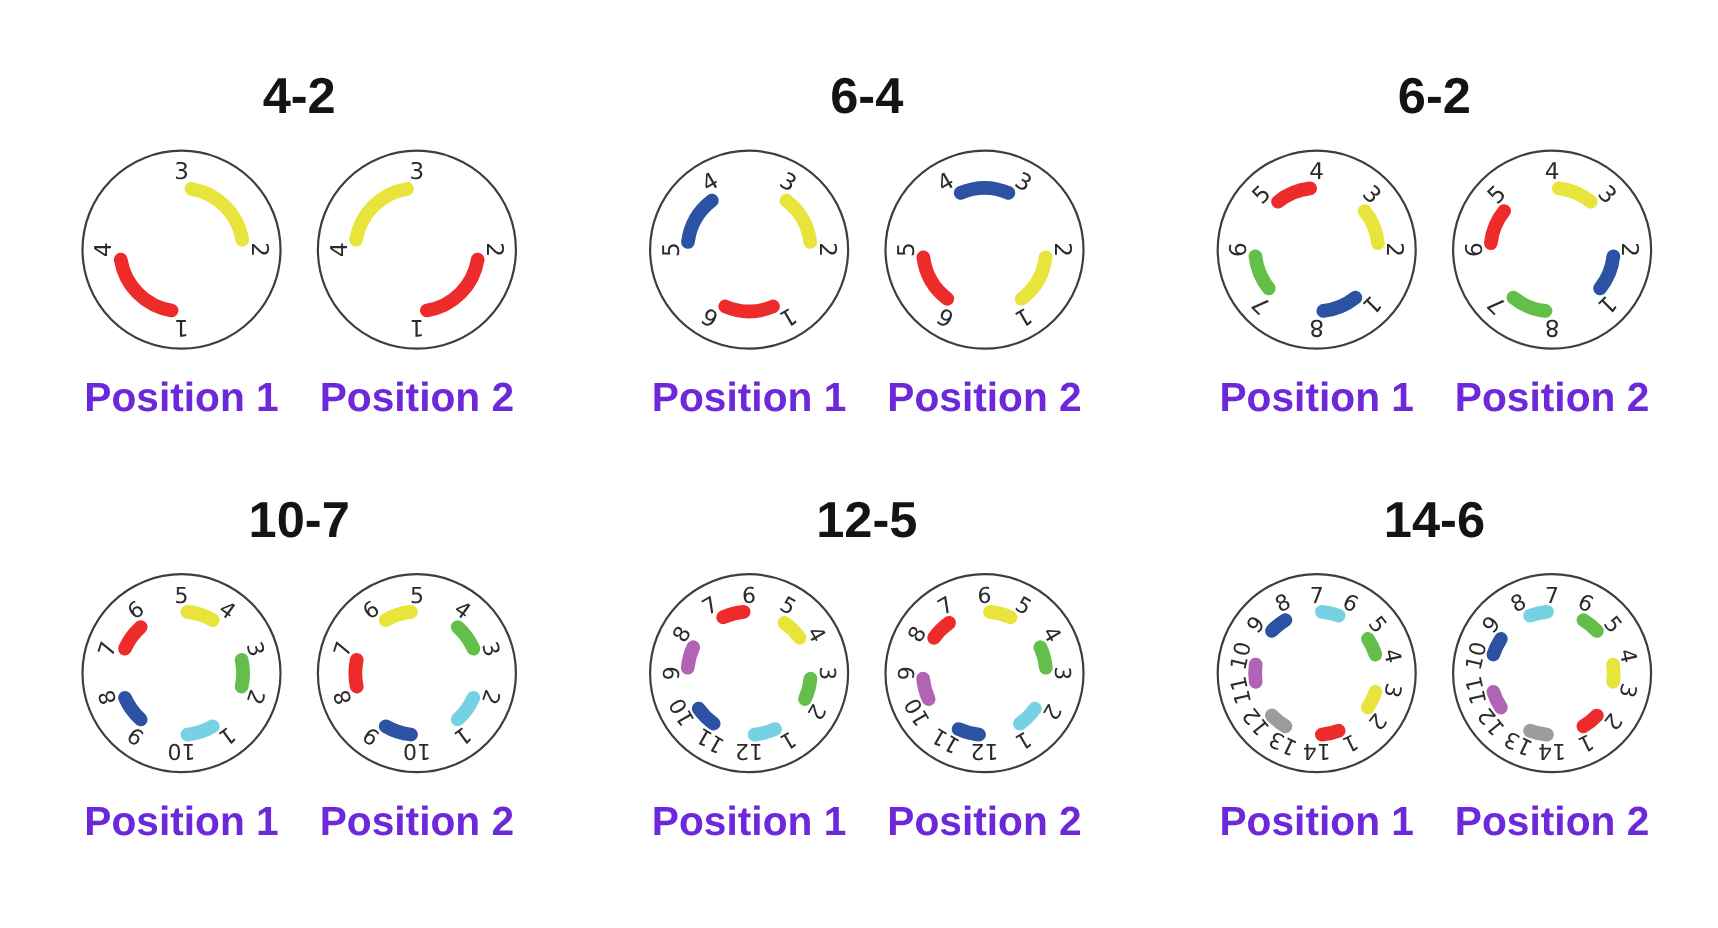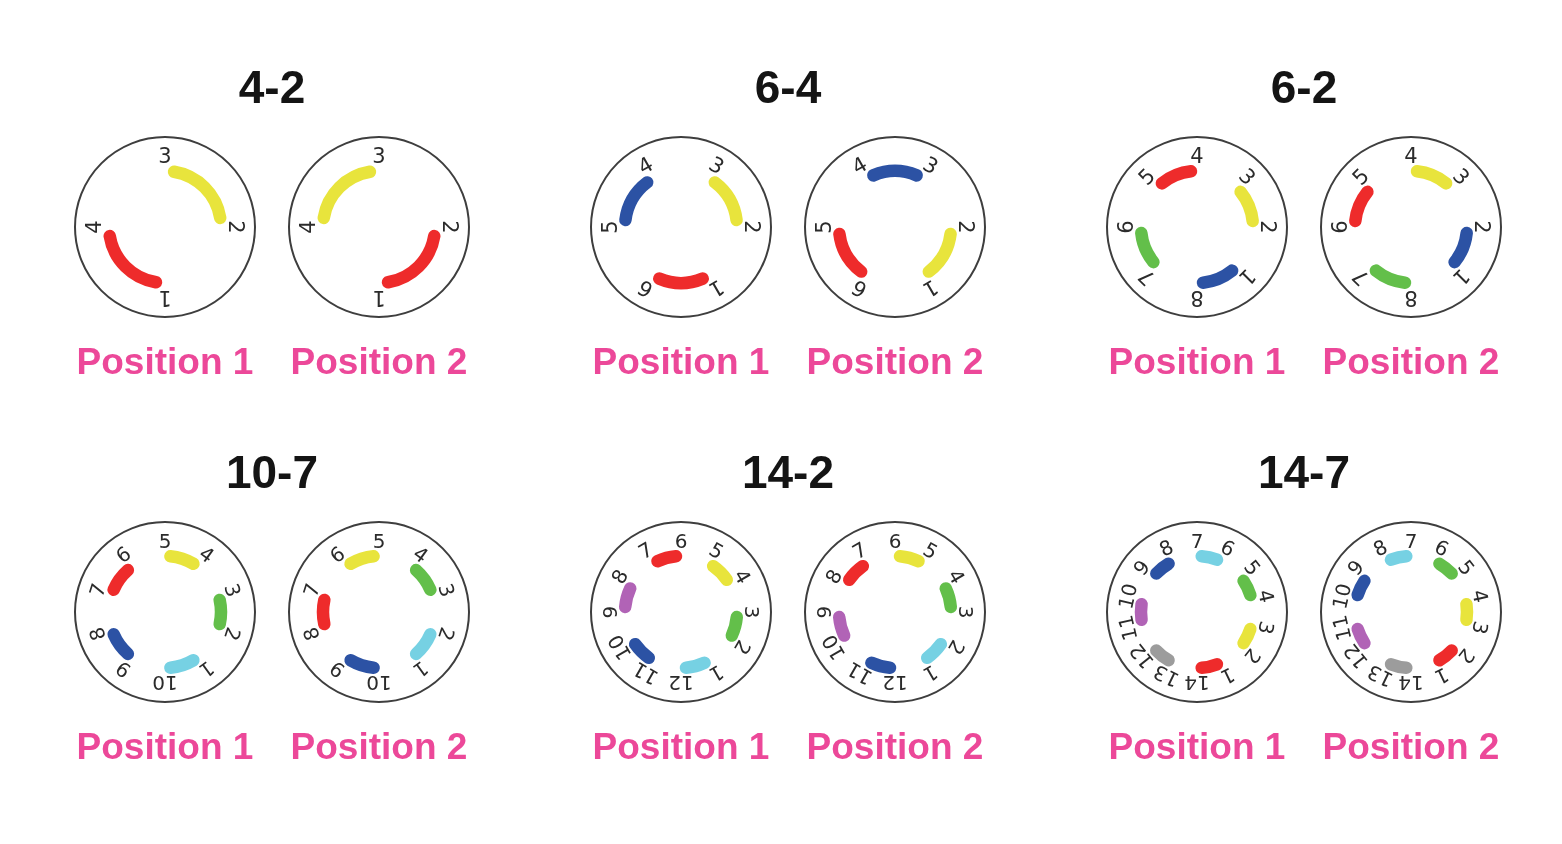--- a/index.html
+++ b/index.html
@@ -37,21 +37,21 @@
   .position {
     margin: 0;
     display: flex;
     flex-direction: column;
     align-items: center;
   }
   .position-label {
     margin-top: 14px;
     font-size: 37px;
     font-weight: 700;
-    color: #ec4899;
+    color: #6d28d9;
     white-space: nowrap;
     font-family: "Liberation Sans", sans-serif;
   }
 </style>
 </head>
 <body>
 
 <div class="grid">
   <section class="valve-group">
     <h2 class="valve-title">4-2</h2>
@@ -203,21 +203,21 @@
             <text x="32.47" y="121.94" transform="rotate(-468.00 32.47 121.94)" text-anchor="middle" dominant-baseline="central" font-size="20" font-family="&quot;DejaVu Sans&quot;, sans-serif" fill="#2b2b2b">8</text>
             <text x="58.27" y="157.44" transform="rotate(-504.00 58.27 157.44)" text-anchor="middle" dominant-baseline="central" font-size="20" font-family="&quot;DejaVu Sans&quot;, sans-serif" fill="#2b2b2b">9</text>
             <text x="100.00" y="171.00" transform="rotate(-540.00 100.00 171.00)" text-anchor="middle" dominant-baseline="central" font-size="20" font-family="&quot;DejaVu Sans&quot;, sans-serif" fill="#2b2b2b">10</text>
           </svg>
         <figcaption class="position-label">Position 2</figcaption>
       </figure>
     </div>
   </section>
 
   <section class="valve-group">
-    <h2 class="valve-title">14-2</h2>
+    <h2 class="valve-title">12-5</h2>
     <div class="positions">
       <figure class="position">
         <svg viewBox="0 0 200 200" width="200" height="200">
             <circle cx="100" cy="100" r="90" fill="#ffffff" stroke="#3e3e3e" stroke-width="2"></circle>
             <path d="M 150.79 123.58 A 56 56 0 0 0 155.78 104.98" fill="none" stroke="#63bf4a" stroke-width="12.5" stroke-linecap="round"></path>
             <path d="M 145.82 67.80 A 56 56 0 0 0 132.20 54.18" fill="none" stroke="#e8e43c" stroke-width="12.5" stroke-linecap="round"></path>
             <path d="M 95.02 44.22 A 56 56 0 0 0 76.42 49.21" fill="none" stroke="#ee2b2b" stroke-width="12.5" stroke-linecap="round"></path>
             <path d="M 49.21 76.42 A 56 56 0 0 0 44.22 95.02" fill="none" stroke="#b163b6" stroke-width="12.5" stroke-linecap="round"></path>
             <path d="M 54.18 132.20 A 56 56 0 0 0 67.80 145.82" fill="none" stroke="#2c52a4" stroke-width="12.5" stroke-linecap="round"></path>
             <path d="M 104.98 155.78 A 56 56 0 0 0 123.58 150.79" fill="none" stroke="#76d1e3" stroke-width="12.5" stroke-linecap="round"></path>
@@ -257,21 +257,21 @@
             <text x="38.51" y="135.50" transform="rotate(-480.00 38.51 135.50)" text-anchor="middle" dominant-baseline="central" font-size="20" font-family="&quot;DejaVu Sans&quot;, sans-serif" fill="#2b2b2b">10</text>
             <text x="64.50" y="161.49" transform="rotate(-510.00 64.50 161.49)" text-anchor="middle" dominant-baseline="central" font-size="20" font-family="&quot;DejaVu Sans&quot;, sans-serif" fill="#2b2b2b">11</text>
             <text x="100.00" y="171.00" transform="rotate(-540.00 100.00 171.00)" text-anchor="middle" dominant-baseline="central" font-size="20" font-family="&quot;DejaVu Sans&quot;, sans-serif" fill="#2b2b2b">12</text>
           </svg>
         <figcaption class="position-label">Position 2</figcaption>
       </figure>
     </div>
   </section>
 
   <section class="valve-group">
-    <h2 class="valve-title">14-7</h2>
+    <h2 class="valve-title">14-6</h2>
     <div class="positions">
       <figure class="position">
         <svg viewBox="0 0 200 200" width="200" height="200">
             <circle cx="100" cy="100" r="90" fill="#ffffff" stroke="#3e3e3e" stroke-width="2"></circle>
             <path d="M 146.55 131.13 A 56 56 0 0 0 153.36 116.99" fill="none" stroke="#e8e43c" stroke-width="12.5" stroke-linecap="round"></path>
             <path d="M 153.36 83.02 A 56 56 0 0 0 146.55 68.87" fill="none" stroke="#63bf4a" stroke-width="12.5" stroke-linecap="round"></path>
             <path d="M 119.99 47.69 A 56 56 0 0 0 104.69 44.20" fill="none" stroke="#76d1e3" stroke-width="12.5" stroke-linecap="round"></path>
             <path d="M 71.57 51.75 A 56 56 0 0 0 59.30 61.54" fill="none" stroke="#2c52a4" stroke-width="12.5" stroke-linecap="round"></path>
             <path d="M 44.55 92.15 A 56 56 0 0 0 44.55 107.84" fill="none" stroke="#b163b6" stroke-width="12.5" stroke-linecap="round"></path>
             <path d="M 59.29 138.45 A 56 56 0 0 0 71.56 148.24" fill="none" stroke="#9c9c9c" stroke-width="12.5" stroke-linecap="round"></path>

